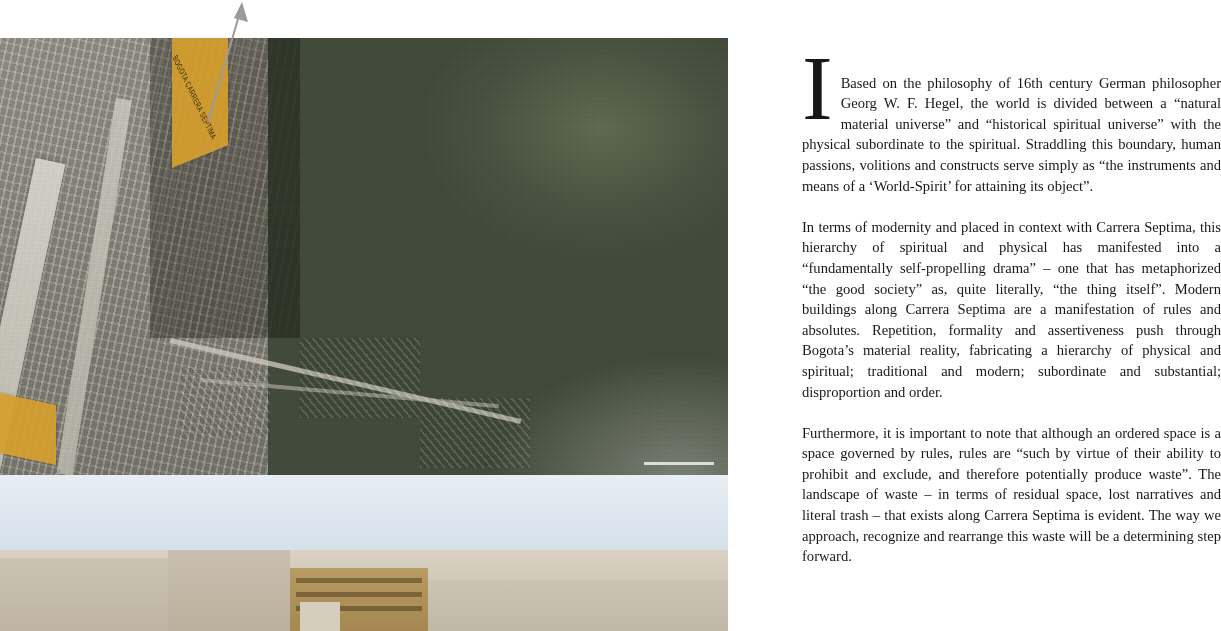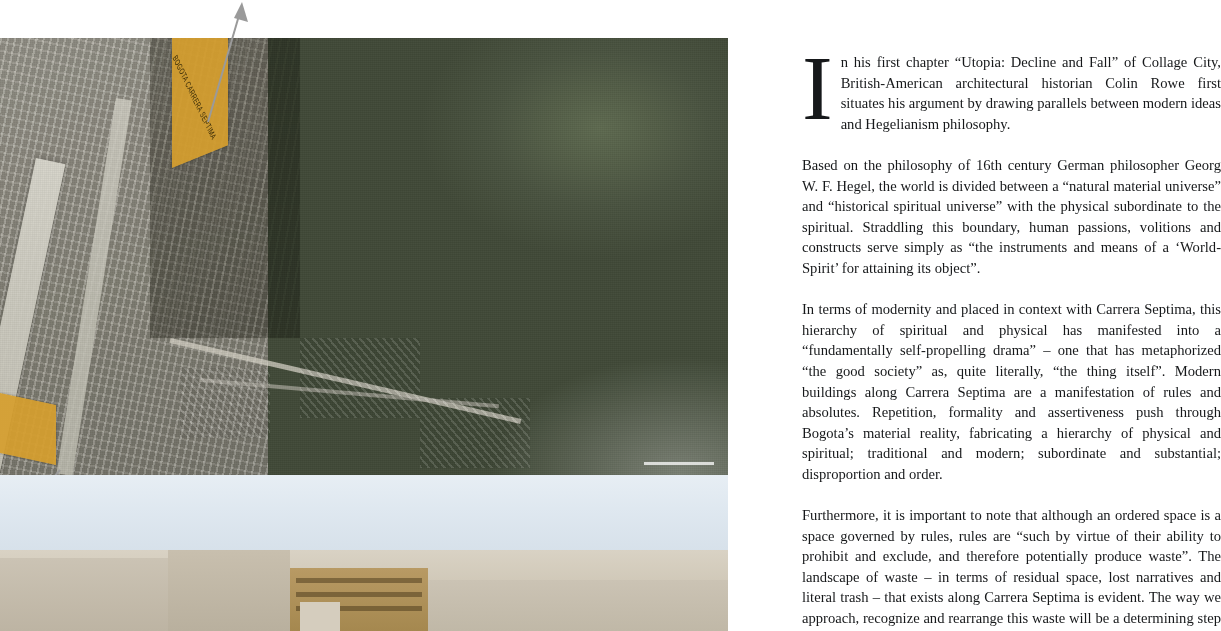--- a/index.html
+++ b/index.html
@@ -296,21 +296,21 @@
         <div class="floor" style="top:38px;"></div>
       </div>
       <div class="notch"></div>
       <div class="bldg-right"></div>
     </div>
   </div>
 
   <div class="text-col">
 
     <div class="para dropcap-para">
-      <span class="dropcap">I</span><span>n his first chapter “Utopia: Decline and Fall” of Collage City, British-American architectural historian Colin Rowe first situates his argument by drawing parallels between modern ideas and Hegelianism philosophy.</span>
+      <span class="dropcap">I</span>
     </div>
 
     <div class="para">Based on the philosophy of 16th century German philosopher Georg W. F. Hegel, the world is divided between a “natural material universe” and “historical spiritual universe” with the physical subordinate to the spiritual.  Straddling this boundary, human passions, volitions and constructs serve simply as “the instruments and means of a ‘World-Spirit’ for attaining its object”.</div>
 
     <div class="para">In terms of modernity and placed in context with Carrera Septima, this hierarchy of spiritual and physical has manifested into a “fundamentally self-propelling drama” – one that has metaphorized “the good society” as, quite literally, “the thing itself”.  Modern buildings along Carrera Septima are a manifestation of rules and absolutes. Repetition, formality and assertiveness push through Bogota’s material reality, fabricating a hierarchy of physical and spiritual; traditional and modern; subordinate and substantial; disproportion and order.</div>
 
     <div class="para lastline">Furthermore, it is important to note that although an ordered space is a space governed by rules, rules are “such by virtue of their ability to prohibit and exclude, and therefore potentially produce waste”. The landscape of waste – in terms of residual space, lost narratives and literal trash – that exists along Carrera Septima is evident. The way we approach, recognize and rearrange this waste will be a determining step forward.</div>
 
   </div>
 </div>

